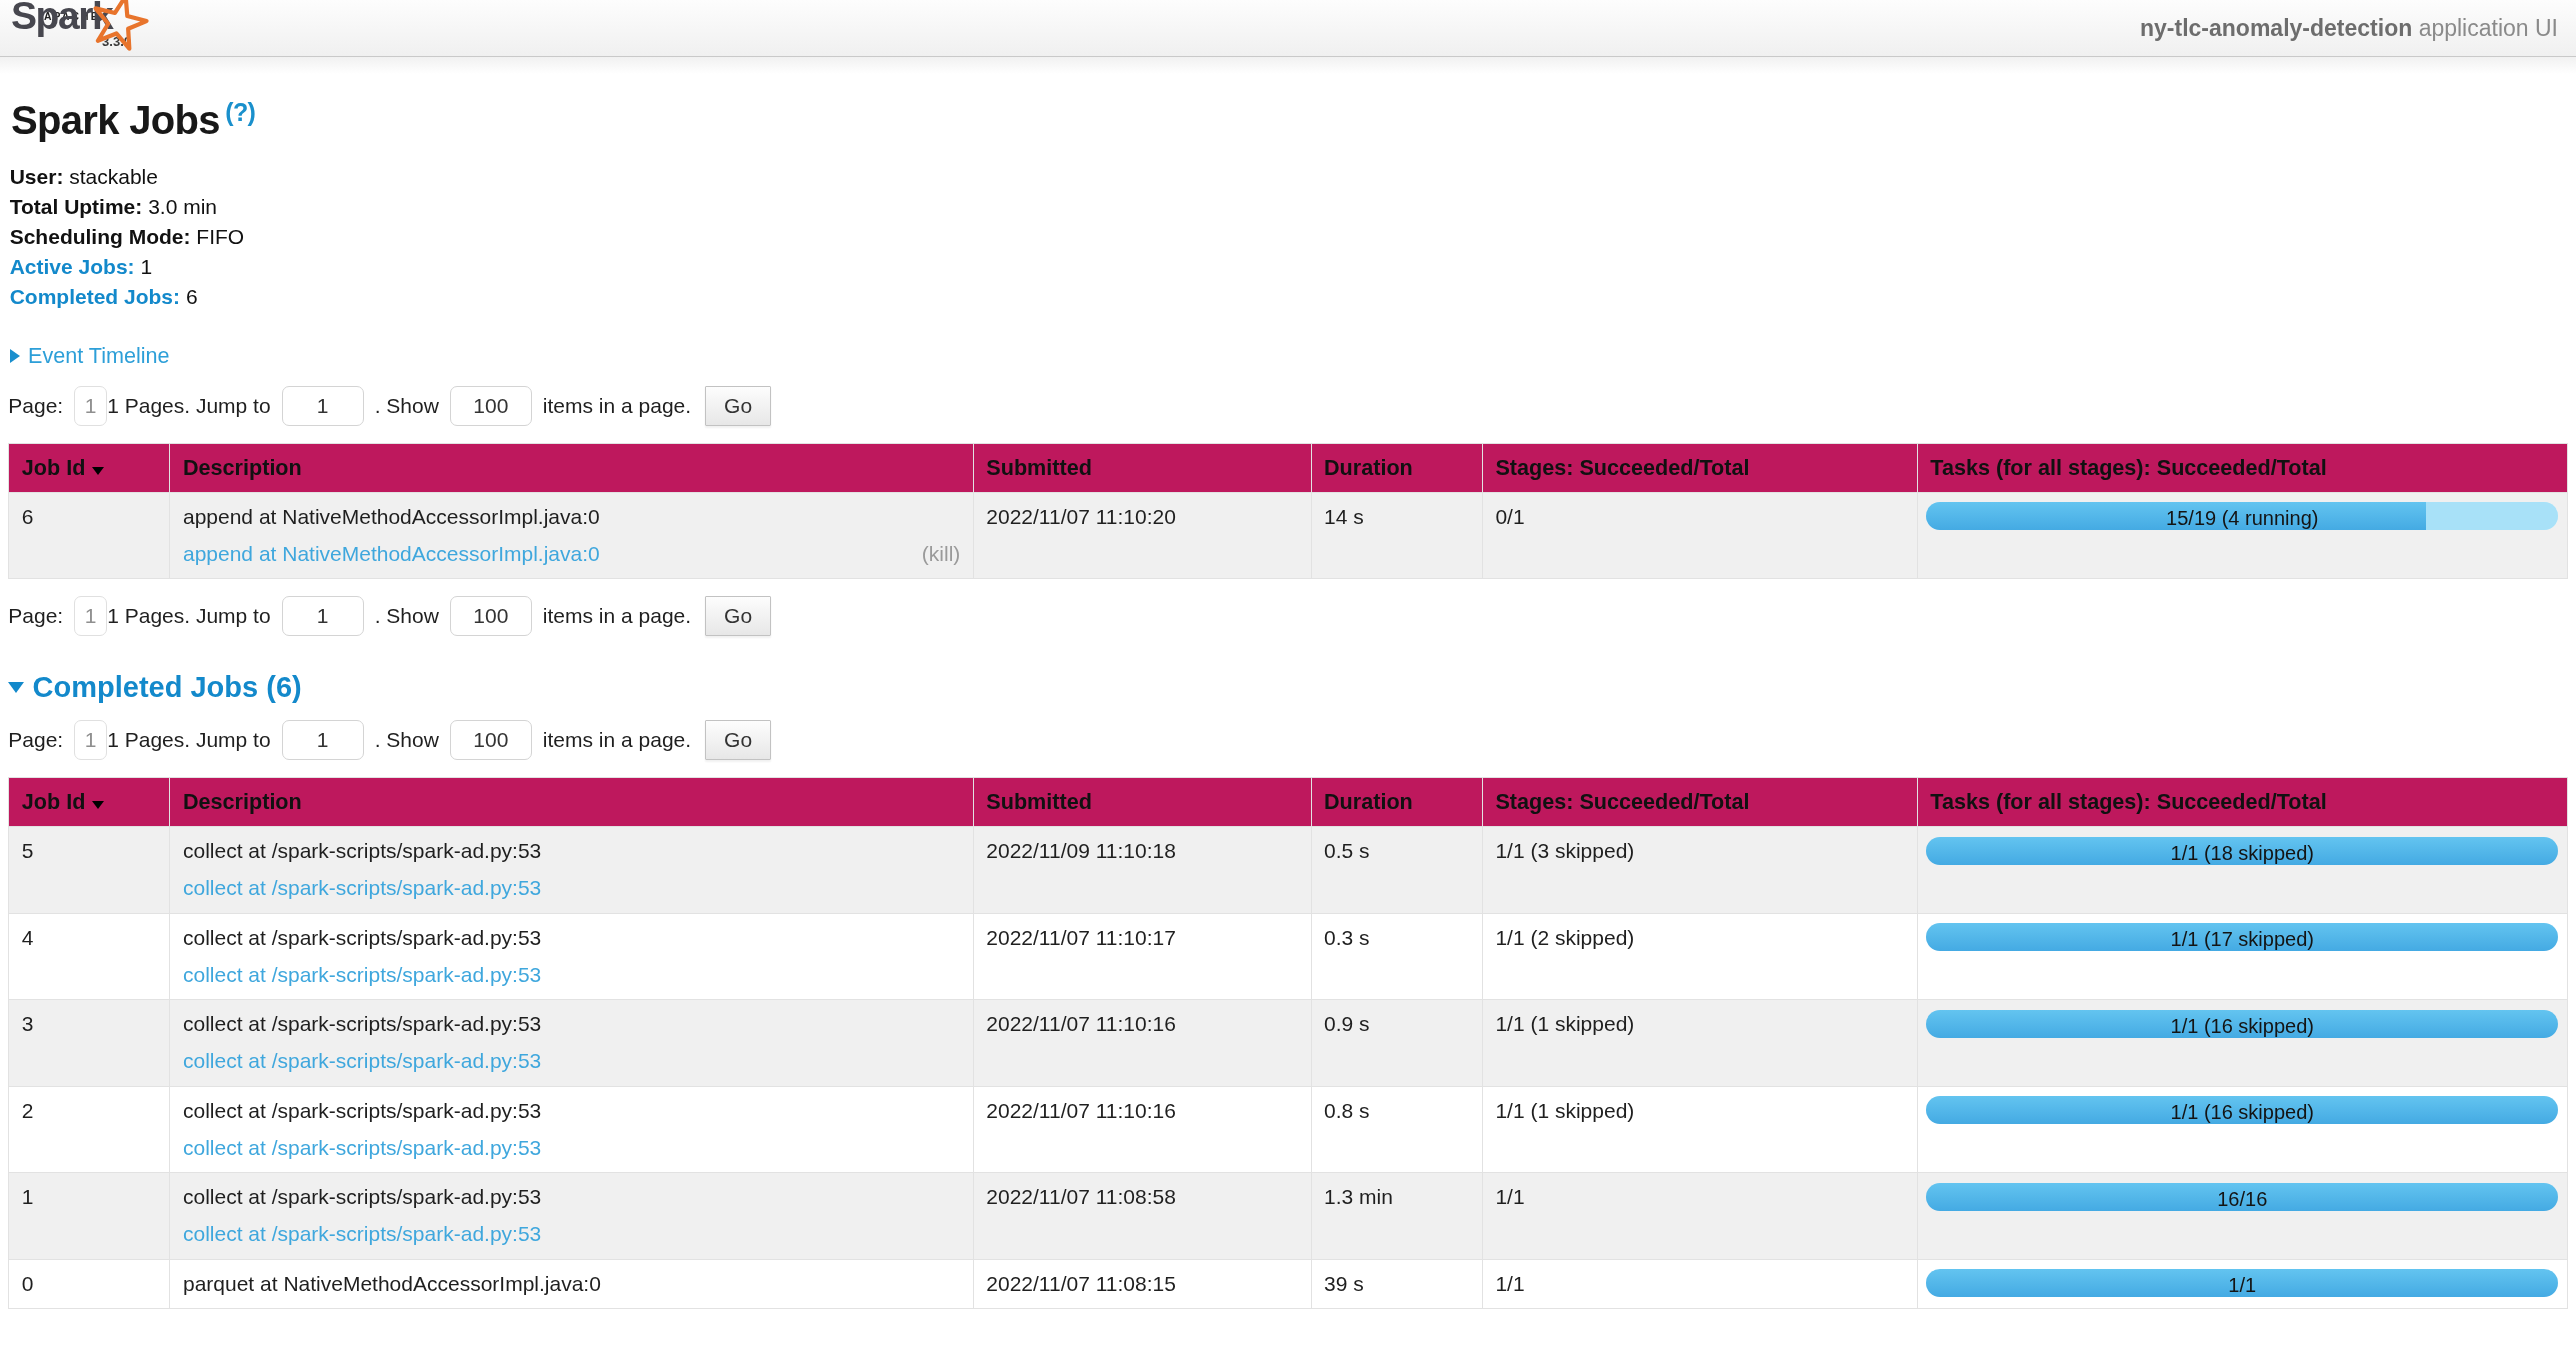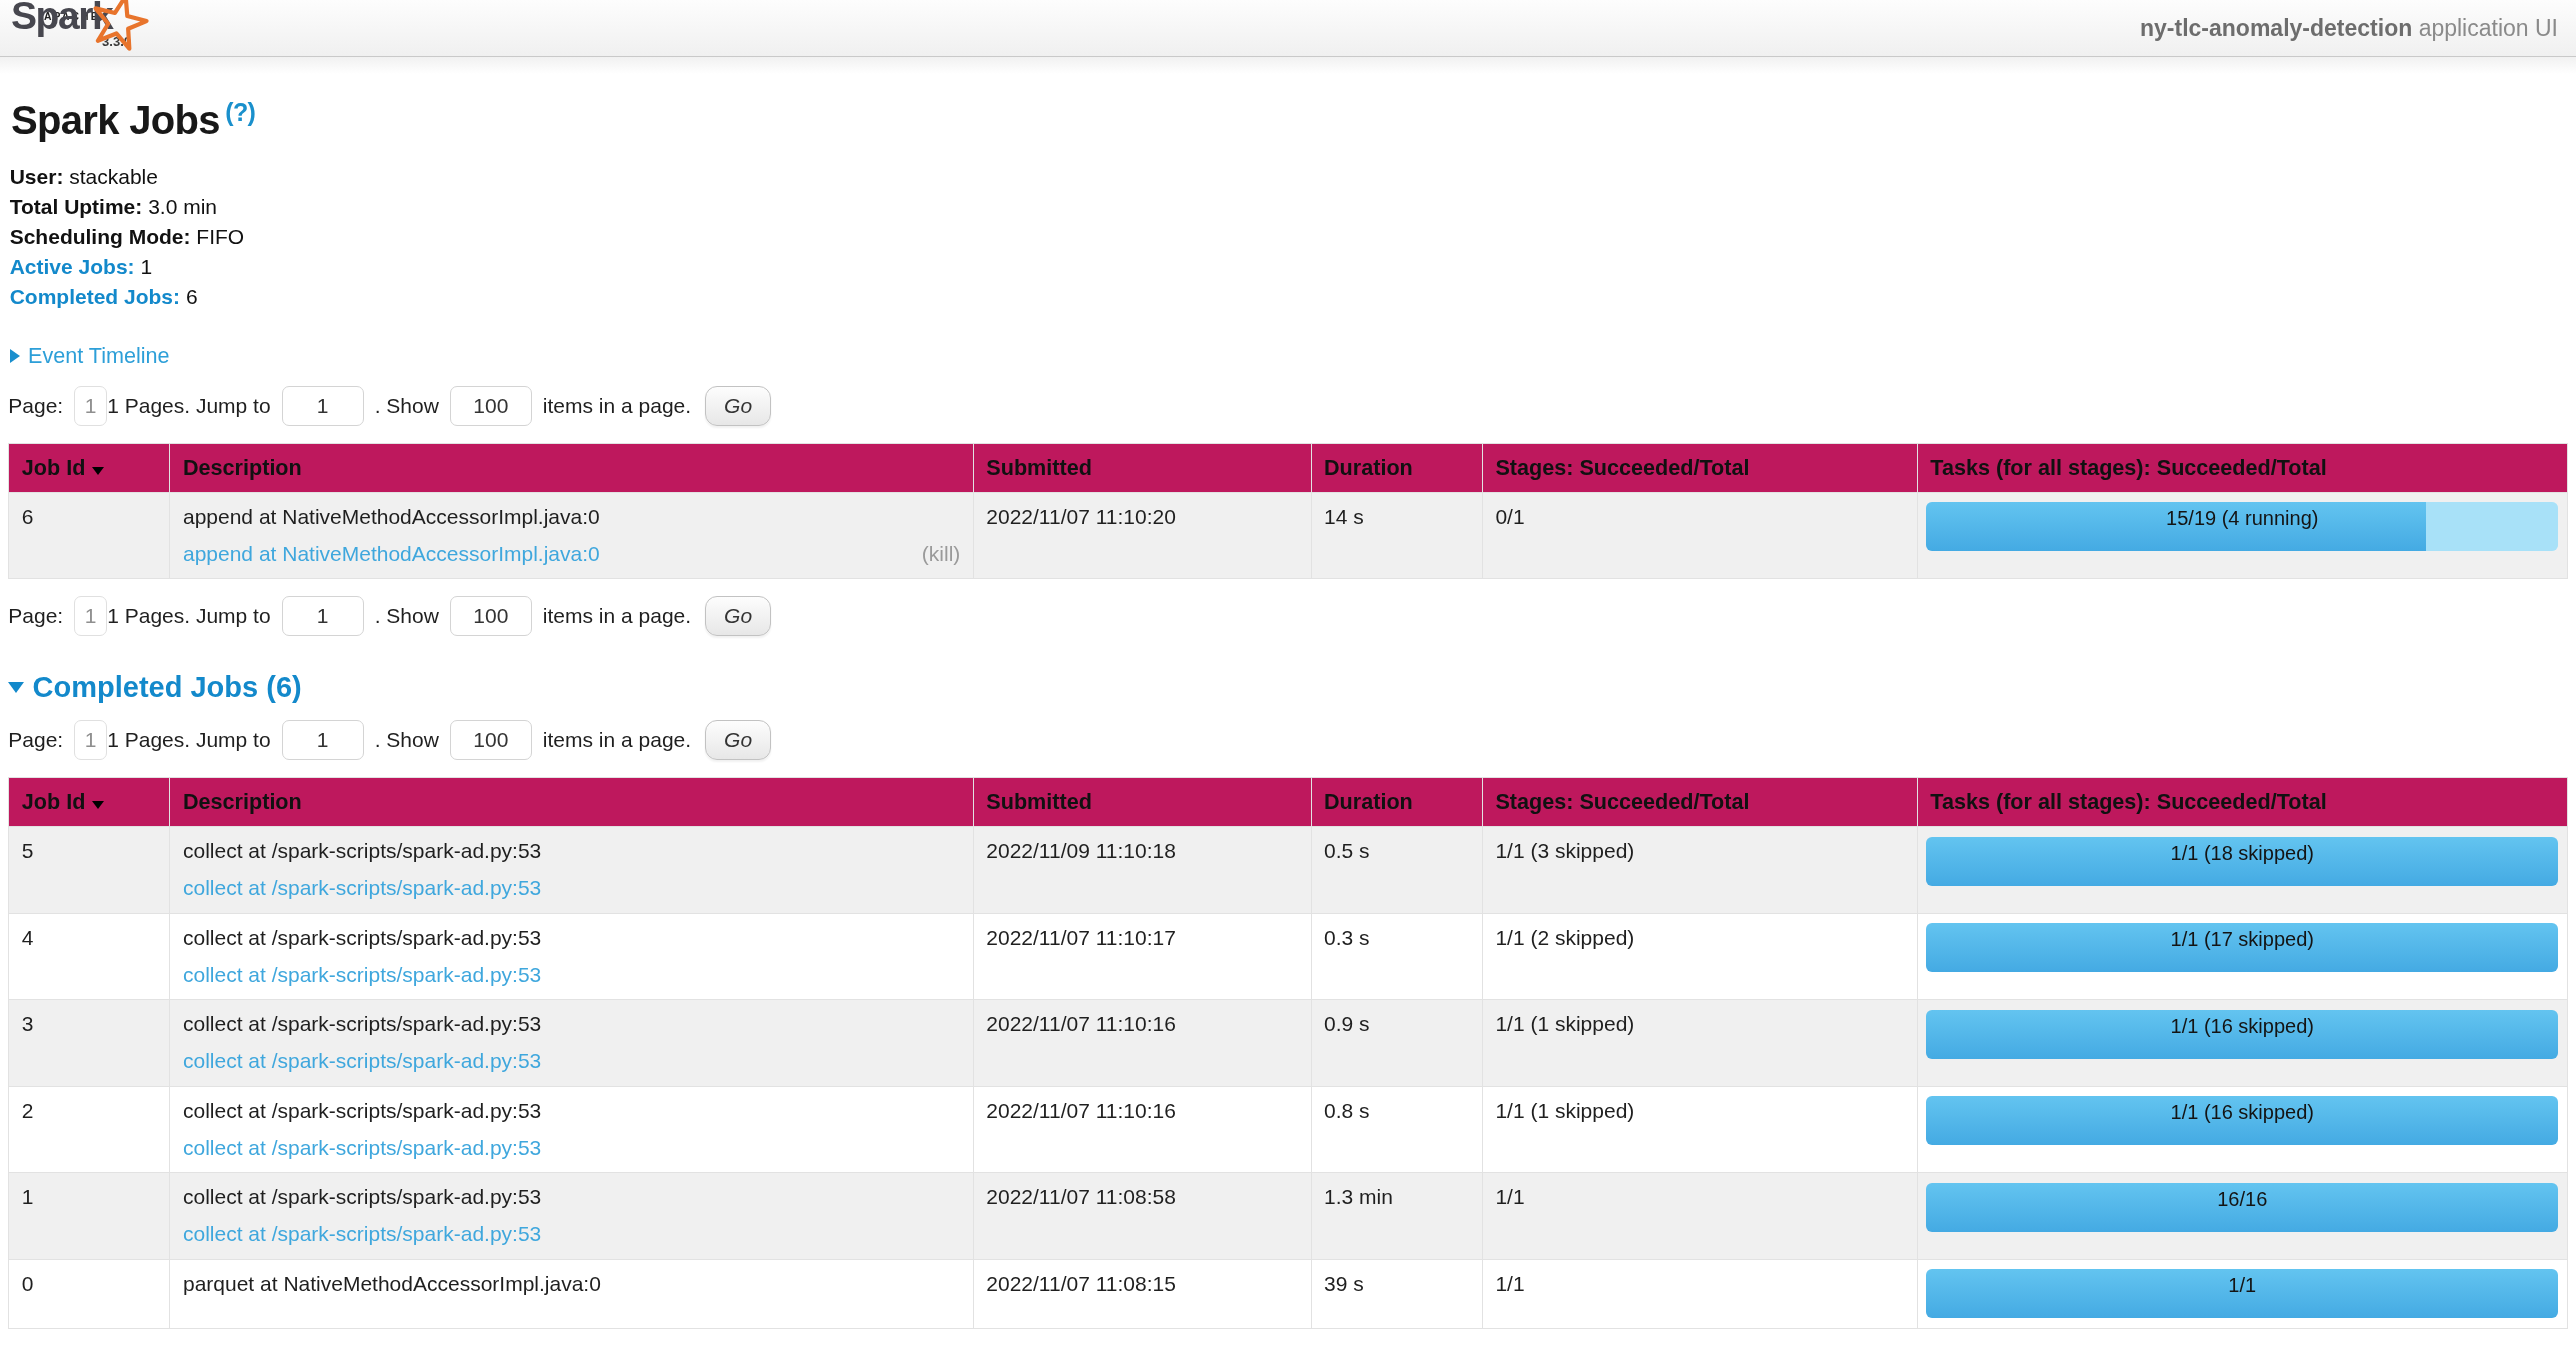--- a/index.html
+++ b/index.html
@@ -51,36 +51,36 @@
     border-top:11px solid var(--heading-blue);display:inline-block;margin-right:8.3px;}
   
   .pager-row{display:flex;align-items:center;margin:16.7px 0;font-size:21px;color:#1f1f1f;}
   .pager-left{display:flex;align-items:center;}
   .page-input{width:33px;height:40px;border:1.4px solid #e0e0e0;border-radius:7px;text-align:center;
     color:#8f8f8f;font-size:21px;margin-left:11px;font-family:inherit;}
   .pager-right{display:flex;align-items:center;white-space:nowrap;}
   .num-input{width:82px;height:40px;border:1.4px solid #d4d4d4;border-radius:7px;text-align:center;
     color:#333;font-size:21px;margin:0 11px;font-family:inherit;}
   .go-btn{font-size:21px;padding:7px 18px;margin-left:14px;color:#333;cursor:pointer;
-    background:linear-gradient(#fdfdfd,#e7e7e7);border:1.4px solid #c2c2c2;border-radius:12px;
-    box-shadow:0 1.4px 2.1px rgba(0,0,0,.06);font-family:inherit;font-style:italic;}
+    background:linear-gradient(#fdfdfd,#e7e7e7);border:1.4px solid #c2c2c2;border-radius:1px;
+    box-shadow:0 1.4px 2.1px rgba(0,0,0,.06);font-family:inherit;}
   
   table.jobs{width:100%;border-collapse:collapse;margin-top:7px;}
   table.jobs th,table.jobs td{border:1.4px solid #e2e2e2;text-align:left;vertical-align:top;}
   table.jobs th{font-size:21.6px;font-weight:bold;padding:11px 12.5px;background:#be185d;color:#111;cursor:pointer;white-space:nowrap;}
   table.jobs td{font-size:21px;padding:11px 12.5px;line-height:1.25;}
   table.jobs tbody tr:nth-child(odd){background:var(--stripe);}
   .c0{width:6.3%}.c1{width:31.4%}.c2{width:13.2%}.c3{width:6.7%}.c4{width:17%}.c5{width:25.4%}
   .sort-icon{width:0;height:0;border-left:6.3px solid transparent;border-right:6.3px solid transparent;
     border-top:8.3px solid #000;display:inline-block;margin-left:7px;}
   .desc-line2{display:flex;justify-content:space-between;align-items:baseline;margin-top:11px;}
   a.job-link{color:var(--link-blue);text-decoration:none;cursor:pointer;}
   a.kill-link{color:#9a9a9a;text-decoration:none;cursor:pointer;margin-left:14px;}
   .tasks-cell{padding:9.7px 8.3px !important;}
-  .progress{position:relative;height:49px;border-radius:6px;overflow:hidden;background:var(--bar-track);display:flex;}
+  .progress{position:relative;height:28px;border-radius:14px;overflow:hidden;background:var(--bar-track);display:flex;}
   .progress-fill{height:100%;background:linear-gradient(var(--bar-fill-top),var(--bar-fill-bottom));}
   .progress-running{height:100%;background:var(--bar-running);}
   .progress-label{position:absolute;left:0;right:0;top:0;bottom:0;text-align:center;line-height:33px;color:#141414;font-size:20px;}
 </style>
 </head>
 <body>
 
 <div class="navbar">
   <div class="logo">
     <div class="logo-mark">

